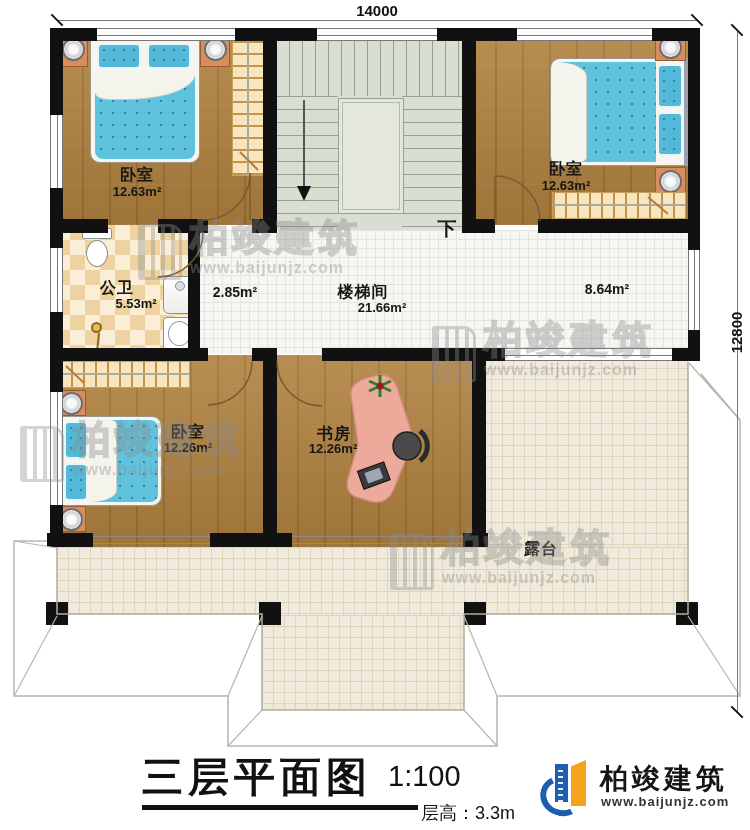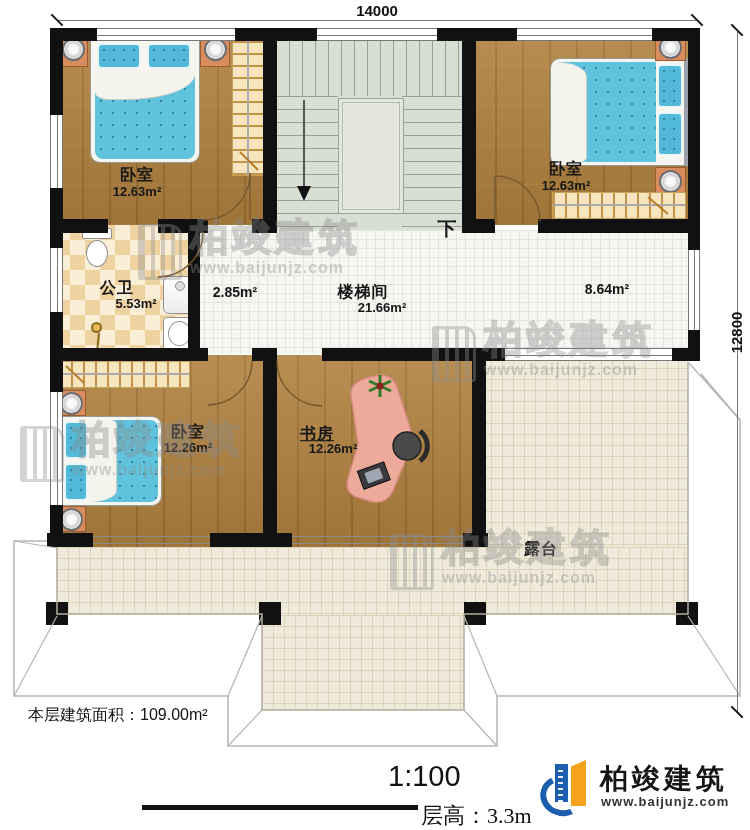--- a/index.html
+++ b/index.html
@@ -220,21 +220,21 @@
   <div class="lbl rname" style="left:566px;top:169px;">卧室</div>
   <div class="lbl rarea" style="left:566px;top:186px;">12.63m²</div>
   <div class="lbl rname" style="left:117px;top:288px;">公卫</div>
   <div class="lbl rarea" style="left:116px;top:304px;margin-left:20px;">5.53m²</div>
   <div class="lbl rarea" style="left:235px;top:293px;font-size:14px;">2.85m²</div>
   <div class="lbl rname" style="left:363px;top:292px;">楼梯间</div>
   <div class="lbl rarea" style="left:382px;top:308px;">21.66m²</div>
   <div class="lbl rarea" style="left:607px;top:290px;font-size:14px;">8.64m²</div>
   <div class="lbl rname" style="left:188px;top:432px;">卧室</div>
   <div class="lbl rarea" style="left:188px;top:448px;">12.26m²</div>
-  <div class="lbl rname" style="left:317px;top:434px;text-decoration:underline;">书房</div>
+  <div class="lbl rname" style="left:334px;top:434px;">书房</div>
   <div class="lbl rarea" style="left:333px;top:449px;">12.26m²</div>
   <div class="lbl rname" style="left:541px;top:549px;">露台</div>
   <div class="lbl" style="left:447px;top:229px;font-size:19px;">下</div>
 
   <div class="wm" style="left:138px;top:218px;">
     <div class="wm-icon"></div>
     <div>
       <div class="wm-name">柏竣建筑</div>
       <div class="wm-url">www.baijunjz.com</div>
     </div>
@@ -263,24 +263,24 @@
 
   <div class="dimline" style="left:57px;top:20px;width:640px;height:1px;"></div>
   <div class="tick" style="left:49px;top:19px;"></div>
   <div class="tick" style="left:689px;top:19px;"></div>
   <div class="dimtext" style="left:340px;top:2px;width:74px;">14000</div>
   <div class="dimline" style="left:737px;top:30px;width:1px;height:682px;"></div>
   <div class="tick" style="left:729px;top:29px;"></div>
   <div class="tick" style="left:729px;top:711px;"></div>
   <div class="dimtext" style="left:706px;top:324px;width:60px;transform:rotate(-90deg);">12800</div>
 
-  <div style="position:absolute;left:28px;top:705px;font-size:16px;color:#111;">本层建筑面积：109.00m²</div>
+  <div style="position:absolute;left:142px;top:750px;font-size:41px;font-weight:bold;letter-spacing:5px;color:#111;">三层平面图</div>
   <div style="position:absolute;left:388px;top:760px;font-size:29px;color:#111;">1:100</div>
   <div style="position:absolute;left:142px;top:805px;width:276px;height:5px;background:#111;"></div>
-  <div style="position:absolute;left:421px;top:801px;font-size:22px;color:#111;font-family:Liberation Serif, serif;">层高：3.3m</div>
+  <div style="position:absolute;left:421px;top:801px;font-size:18px;color:#111;">层高：3.3m</div>
 
   <div style="position:absolute;left:540px;top:758px;width:200px;height:62px;">
     <div style="position:absolute;left:0;top:2px;width:56px;height:58px;">
       <div style="position:absolute;left:0px;top:16px;width:44px;height:40px;border:6px solid transparent;border-left-color:#1d5fae;border-bottom-color:#1d5fae;border-radius:50%;transform:rotate(18deg);box-sizing:border-box;"></div>
       <div style="position:absolute;left:15px;top:4px;width:13px;height:38px;background:#1d5fae;background-image:repeating-linear-gradient(0deg,rgba(255,255,255,.9) 0 2px,transparent 2px 6px);background-size:5px 100%;background-repeat:no-repeat;background-position:3px 6px;"></div>
       <div style="position:absolute;left:31px;top:0px;width:15px;height:46px;background:#f5a21c;clip-path:polygon(0 14%,100% 0,100% 100%,0 100%);"></div>
     </div>
     <div style="position:absolute;left:60px;top:2px;font-size:28px;font-weight:bold;letter-spacing:4px;color:#151515;white-space:nowrap;">柏竣建筑</div>
     <div style="position:absolute;left:61px;top:36px;font-size:13px;font-weight:bold;letter-spacing:1px;color:#333;">www.baijunjz.com</div>
   </div>

